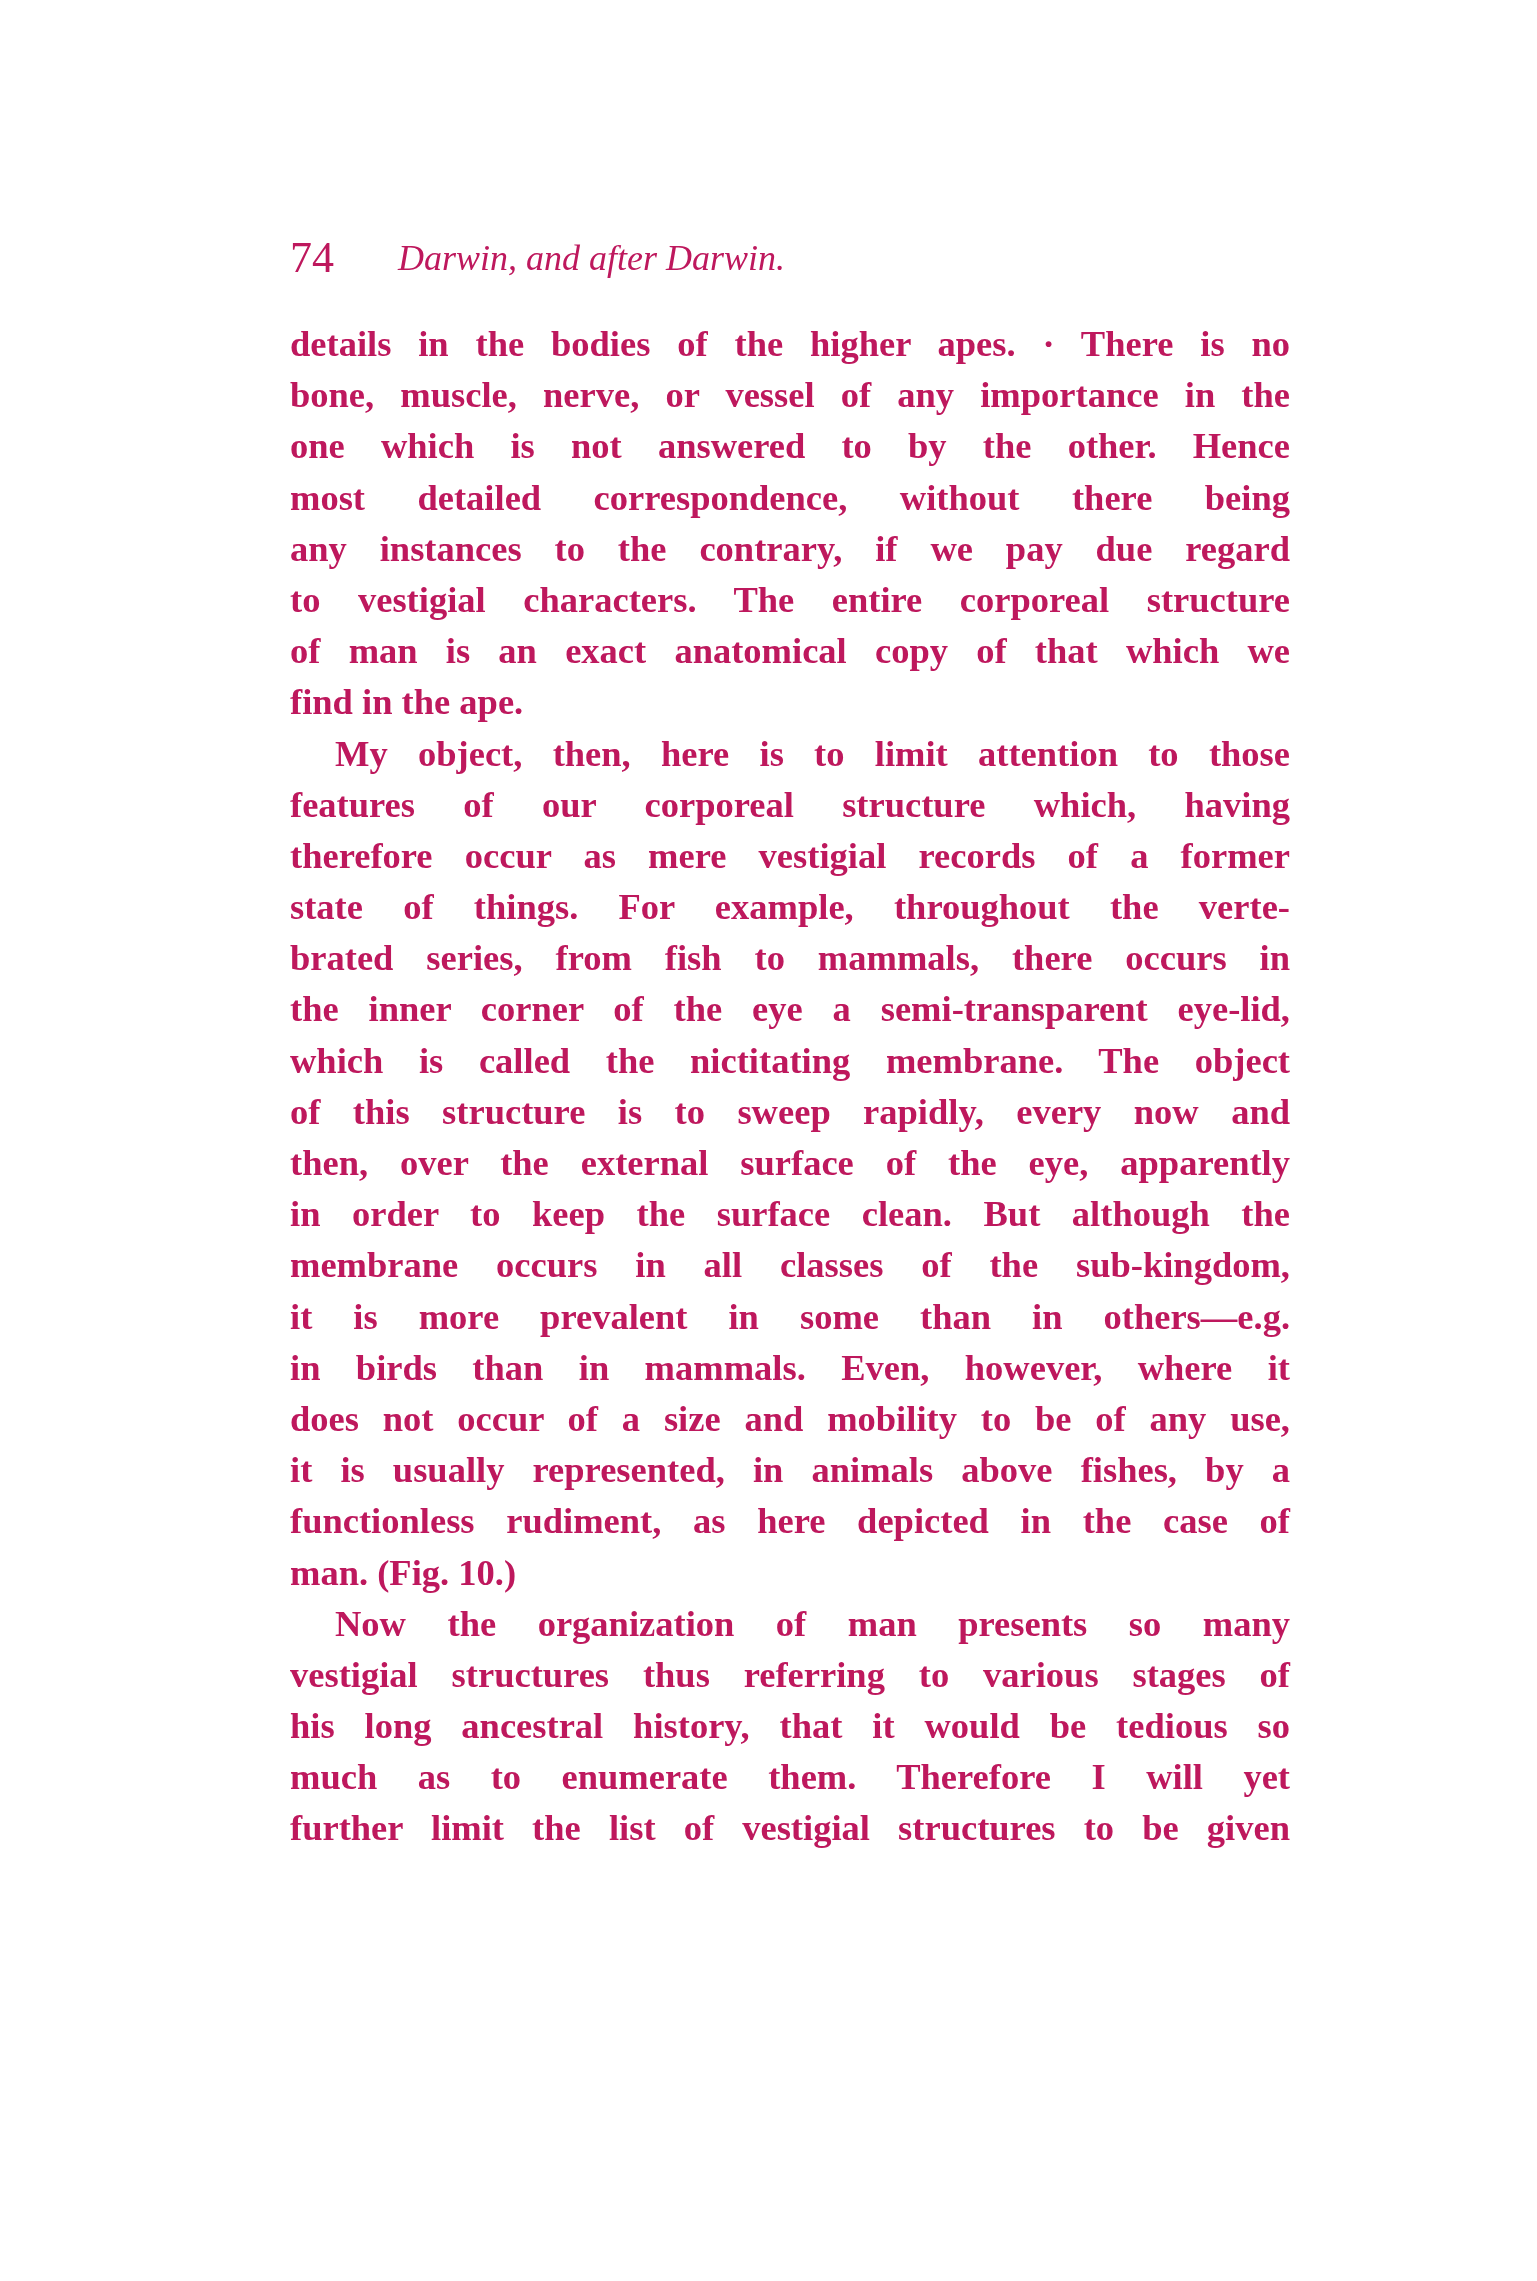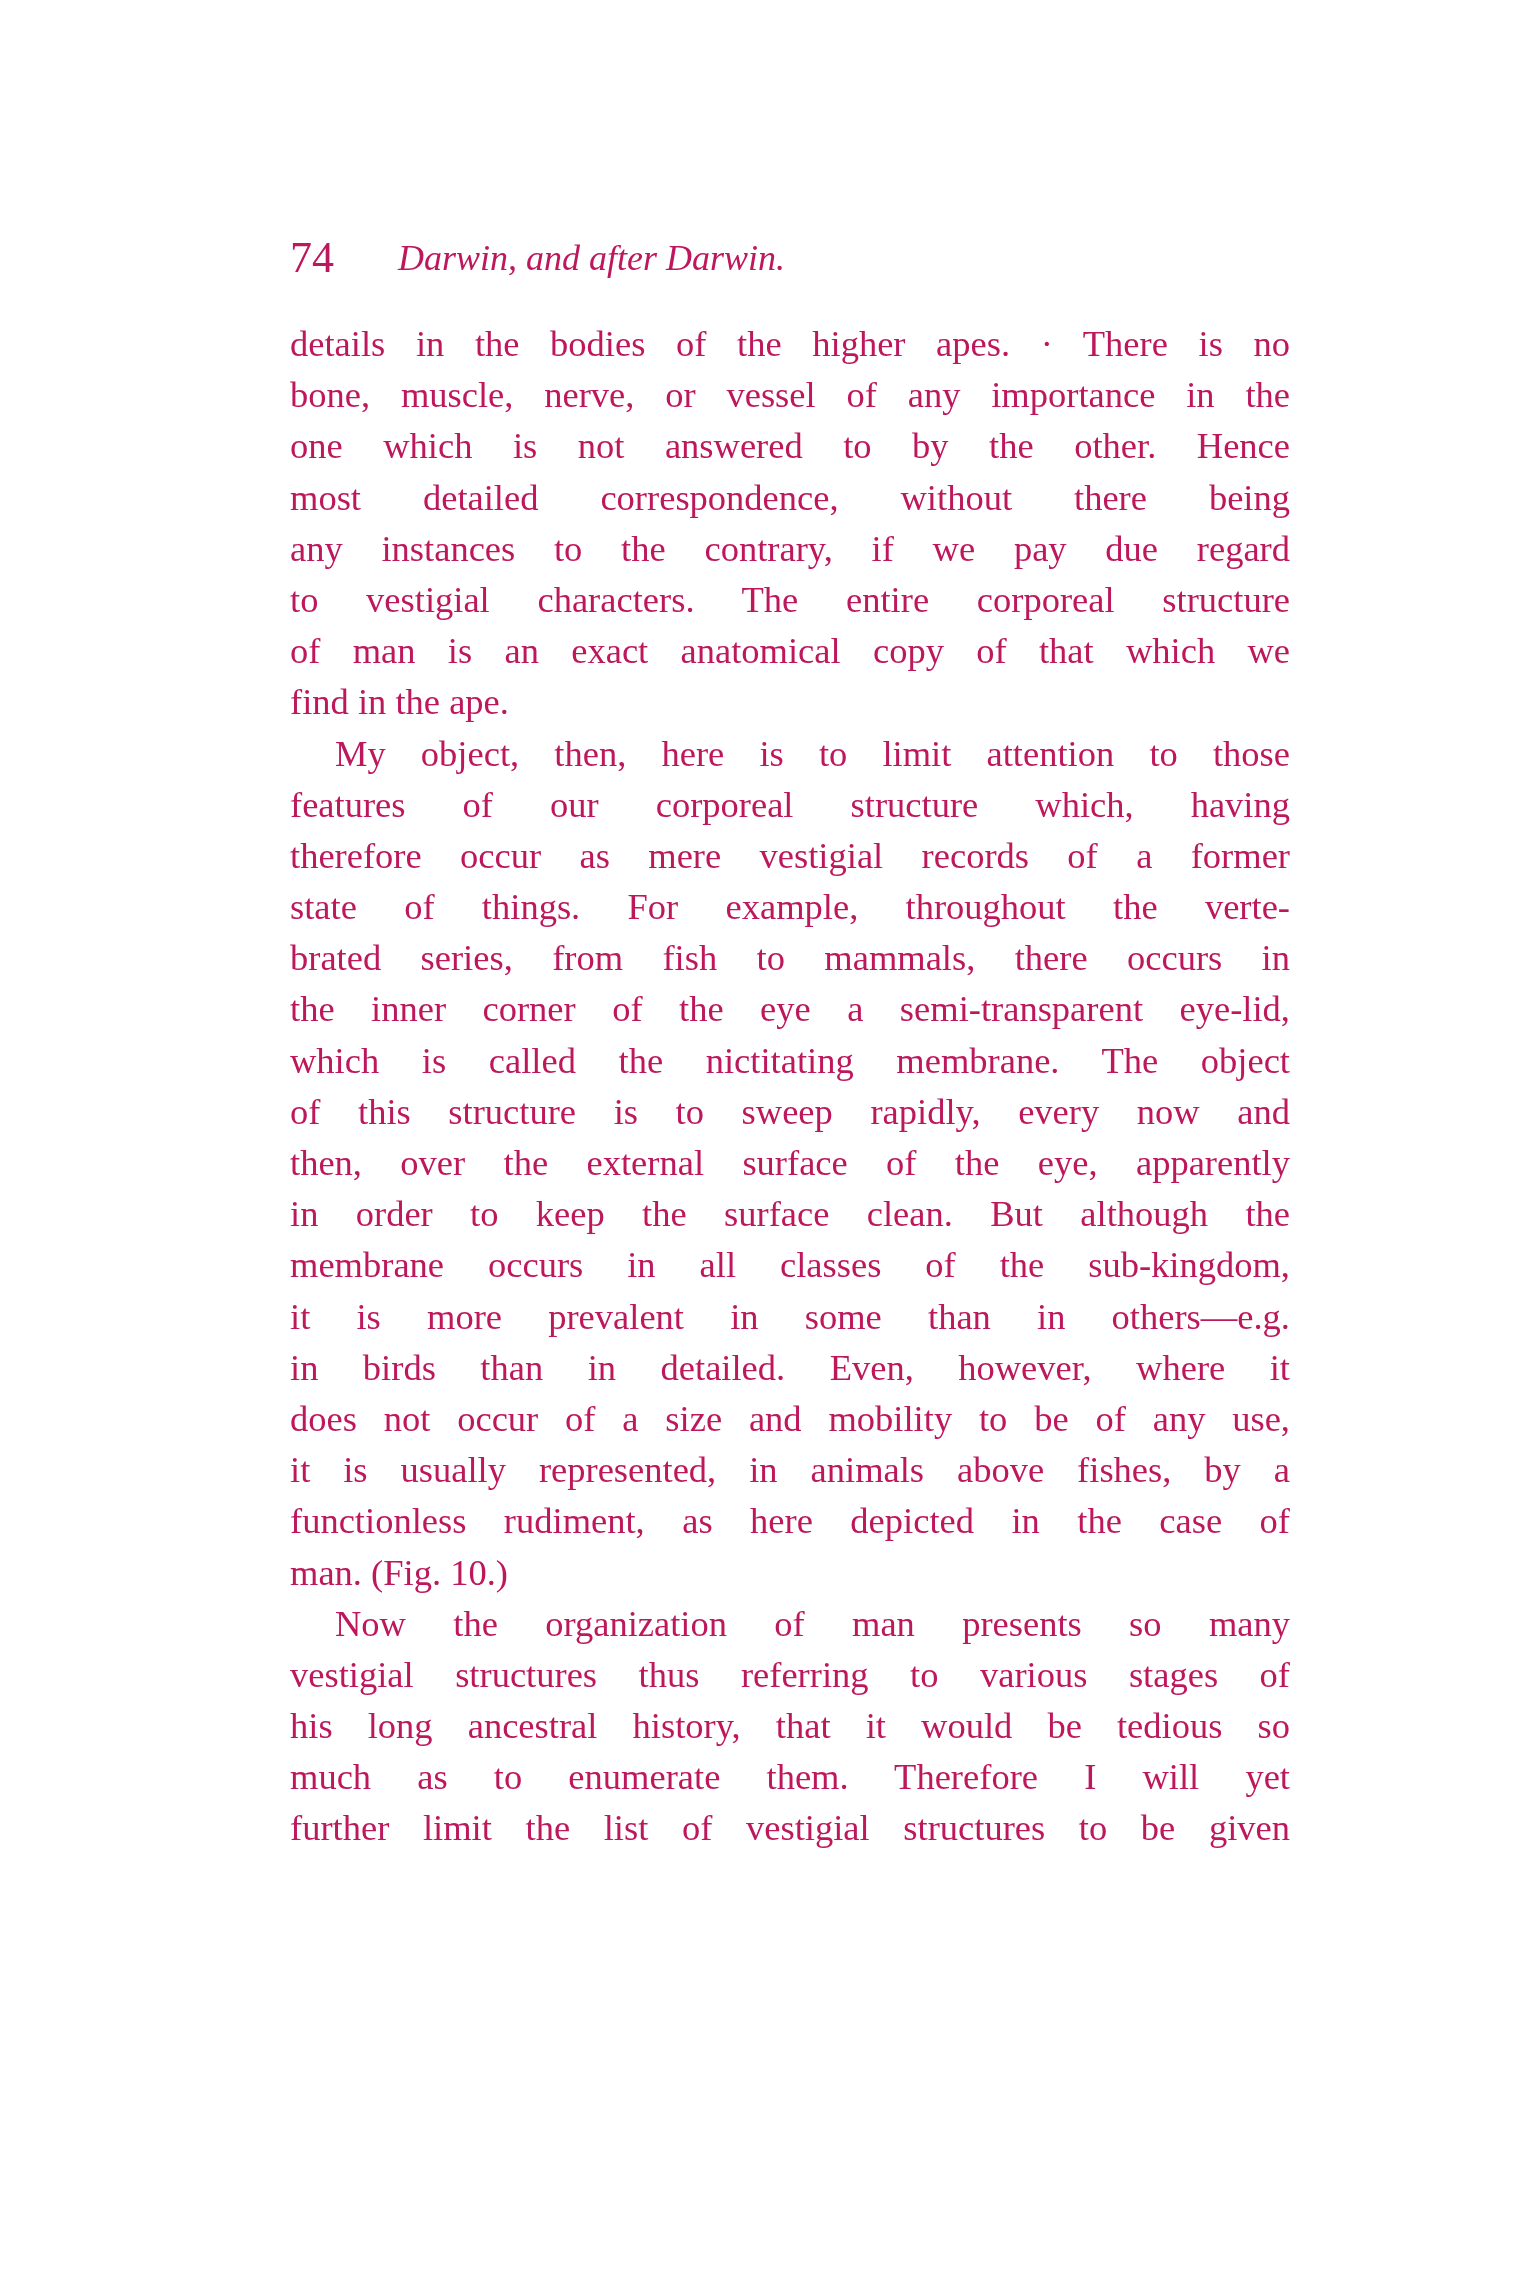--- a/index.html
+++ b/index.html
@@ -13,21 +13,21 @@
       position: absolute; left: 290px; top: 228px; width: 1000px; height: 60px;
     }
     .page-number {
       position: absolute; left: 0; top: 0; font-size: 44px; line-height: 60px;
     }
     .running-title {
       position: absolute; left: 108px; top: 0; font-size: 36px; line-height: 60px;
       font-style: italic;
     }
     .body-text {
-      position: absolute; left: 290px; top: 318px; width: 1000px;
+      position: absolute; left: 290px; top: 318px; width: 1000px; font-weight: bold;
     }
     .line {
       display: block; height: 51.2px; line-height: 51.2px; font-size: 36.5px;
       white-space: nowrap; text-align: justify; text-align-last: justify;
     }
     .line.last { text-align-last: left; }
     .line.indent { padding-left: 45px; }
   </style>
 </head>
 <body>
@@ -57,21 +57,21 @@
       <span class="line">therefore occur as mere vestigial records of a former</span>
       <span class="line">state of things.  For example, throughout the verte-</span>
       <span class="line">brated series, from fish to mammals, there occurs in</span>
       <span class="line">the inner corner of the eye a semi-transparent eye-lid,</span>
       <span class="line">which is called the nictitating membrane.  The object</span>
       <span class="line">of this structure is to sweep rapidly, every now and</span>
       <span class="line">then, over the external surface of the eye, apparently</span>
       <span class="line">in order to keep the surface clean.  But although the</span>
       <span class="line">membrane occurs in all classes of the sub-kingdom,</span>
       <span class="line">it is more prevalent in some than in others—e.g.</span>
-      <span class="line">in birds than in detailed.  Even, however, where it</span>
+      <span class="line">in birds than in mammals.  Even, however, where it</span>
       <span class="line">does not occur of a size and mobility to be of any use,</span>
       <span class="line">it is usually represented, in animals above fishes, by a</span>
       <span class="line">functionless rudiment, as here depicted in the case of</span>
       <span class="line last">man.  (Fig. 10.)</span>
     </div>
 
     <div>
       <span class="line indent">Now the organization of man presents so many</span>
       <span class="line">vestigial structures thus referring to various stages of</span>
       <span class="line">his long ancestral history, that it would be tedious so</span>

